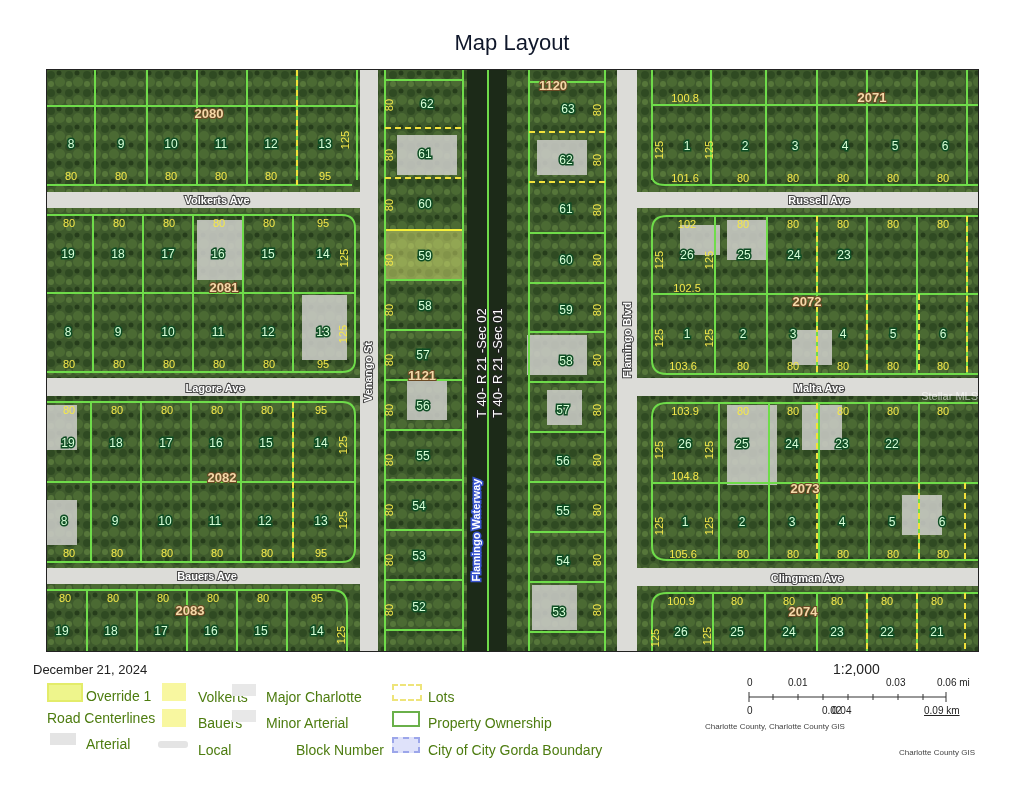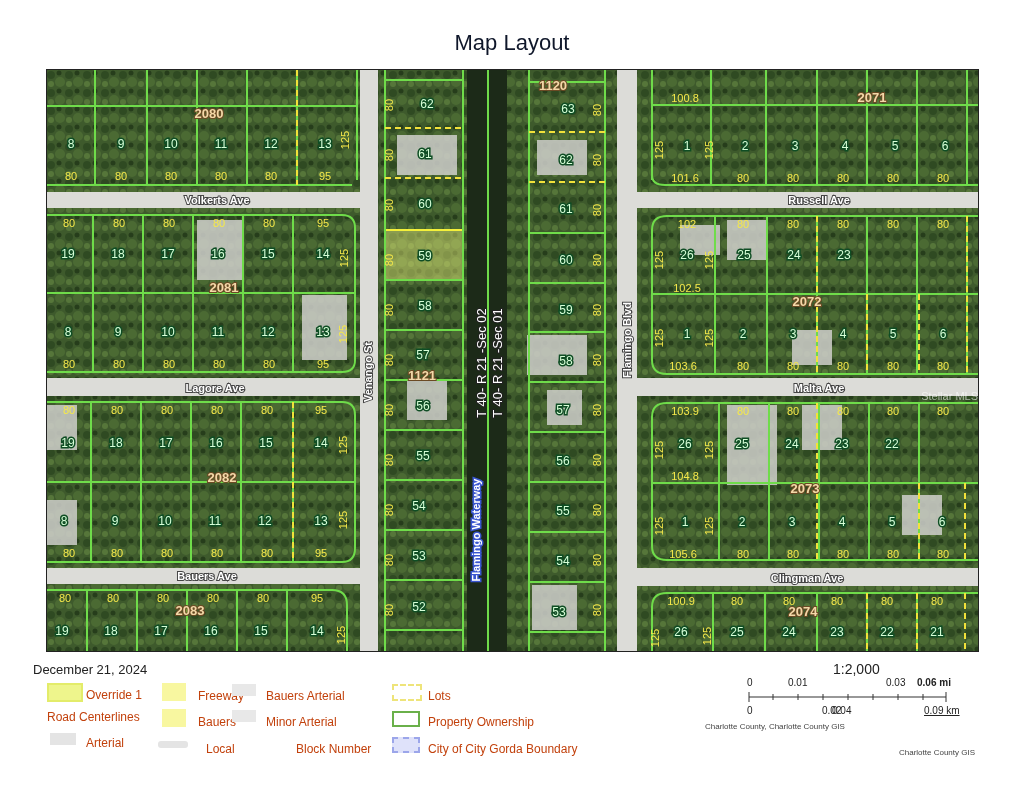--- a/index.html
+++ b/index.html
@@ -1,21 +1,21 @@
 <!DOCTYPE html>
 <html><head>
 <meta charset="utf-8">
 <style>
   html,body{margin:0;padding:0;background:#fff;}
   body{width:1024px;height:790px;position:relative;overflow:hidden;font-family:"Liberation Sans",sans-serif;}
   .title{position:absolute;left:0;right:0;top:30px;text-align:center;font-size:22px;color:#0f172a;}
   .map{position:absolute;left:46px;top:69px;width:931px;height:581px;border:1px solid #222;overflow:hidden;background:#3d5a2a;}
   .map svg{position:absolute;left:0;top:0;}
   .date{position:absolute;left:33px;top:662px;font-size:13px;color:#222;}
-  .lg{position:absolute;font-size:12px;color:#c2410c;white-space:nowrap;}
+  .lg{position:absolute;font-size:14px;color:#4d7c0f;white-space:nowrap;}
   .sw{position:absolute;}
   .scale-title{position:absolute;left:833px;top:661px;font-size:14px;color:#222;}
   .sc{position:absolute;font-size:10px;color:#222;}
   .credit{position:absolute;font-size:8px;color:#444;}
 </style>
 </head>
 <body>
 
 <div class="title">Map Layout</div>
 
@@ -423,45 +423,45 @@
 <div class="date">December 21, 2024</div>
 
 <div>
   <div class="sw" style="left:47px;top:683px;width:32px;height:15px;background:#eef58c;border:2px solid #e3ec6a;"></div>
   <div class="lg" style="left:86px;top:688px;">Override 1</div>
   <div class="lg" style="left:47px;top:710px;">Road Centerlines</div>
   <div class="sw" style="left:50px;top:733px;width:26px;height:12px;background:#e4e4e4;"></div>
   <div class="lg" style="left:86px;top:736px;">Arterial</div>
 
   <div class="sw" style="left:162px;top:683px;width:24px;height:18px;background:#f8f7a0;"></div>
-  <div class="lg" style="left:198px;top:689px;">Freeway</div>
+  <div class="lg" style="left:198px;top:689px;">Volkerts</div>
   <div class="sw" style="left:162px;top:709px;width:24px;height:18px;background:#f8f7a0;"></div>
   <div class="lg" style="left:198px;top:715px;">Bauers</div>
   <div class="sw" style="left:158px;top:741px;width:30px;height:7px;background:#e4e4e4;border-radius:3px;"></div>
-  <div class="lg" style="left:206px;top:742px;">Local</div>
+  <div class="lg" style="left:198px;top:742px;">Local</div>
 
   <div class="sw" style="left:232px;top:684px;width:24px;height:12px;background:#e8e8e8;"></div>
-  <div class="lg" style="left:266px;top:689px;">Bauers Arterial</div>
+  <div class="lg" style="left:266px;top:689px;">Major Charlotte</div>
   <div class="sw" style="left:232px;top:710px;width:24px;height:12px;background:#e8e8e8;"></div>
   <div class="lg" style="left:266px;top:715px;">Minor Arterial</div>
   <div class="lg" style="left:296px;top:742px;">Block Number</div>
 
   <div class="sw" style="left:392px;top:684px;width:26px;height:13px;border:2px dashed #eee47a;"></div>
   <div class="lg" style="left:428px;top:689px;">Lots</div>
   <div class="sw" style="left:392px;top:711px;width:24px;height:12px;border:2px solid #6ab04a;"></div>
   <div class="lg" style="left:428px;top:715px;">Property Ownership</div>
   <div class="sw" style="left:392px;top:737px;width:24px;height:12px;background:#dfe2fa;border:2px dashed #9ca6ea;"></div>
   <div class="lg" style="left:428px;top:742px;">City of City Gorda Boundary</div>
 </div>
 
 <div class="scale-title">1:2,000</div>
 <div class="sc" style="left:747px;top:677px;">0</div>
 <div class="sc" style="left:788px;top:677px;">0.01</div>
 <div class="sc" style="left:838px;top:677px;padding-left:48px;">0.03</div>
-<div class="sc" style="left:917px;top:677px;font-weight:bold;">0.06 mi</div>
+<div class="sc" style="left:937px;top:677px;">0.06 mi</div>
 <svg style="position:absolute;left:748px;top:690px;" width="200" height="14">
   <line x1="1" y1="7" x2="198" y2="7" stroke="#333" stroke-width="1.2"></line>
   <g stroke="#333" stroke-width="1">
     <line x1="1" y1="2" x2="1" y2="12"></line>
       <line x1="25" y1="4" x2="25" y2="10"></line>
       <line x1="50" y1="4" x2="50" y2="10"></line>
     <line x1="75" y1="4" x2="75" y2="10"></line>
       <line x1="100" y1="4" x2="100" y2="10"></line>
       <line x1="125" y1="4" x2="125" y2="10"></line>
     <line x1="150" y1="4" x2="150" y2="10"></line>

